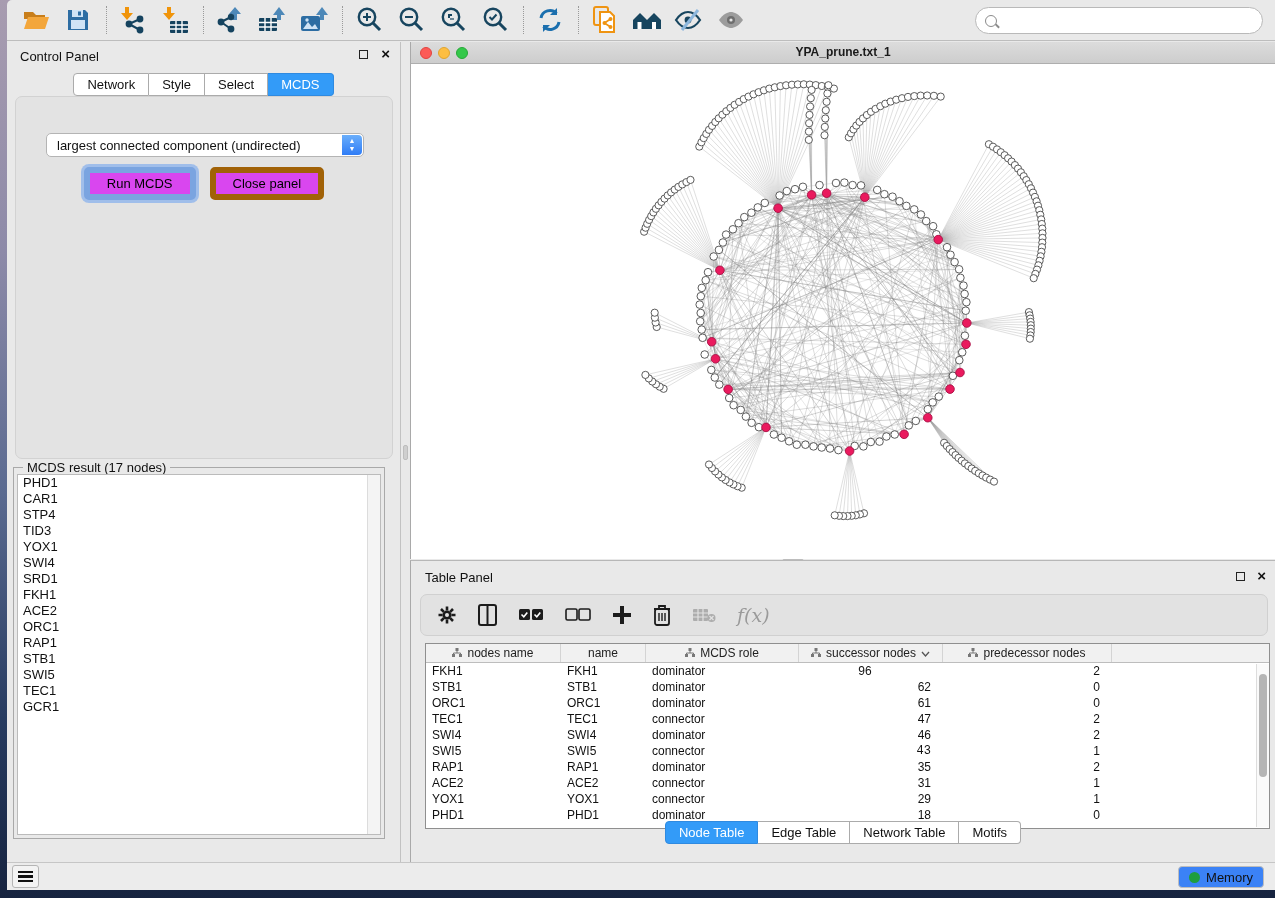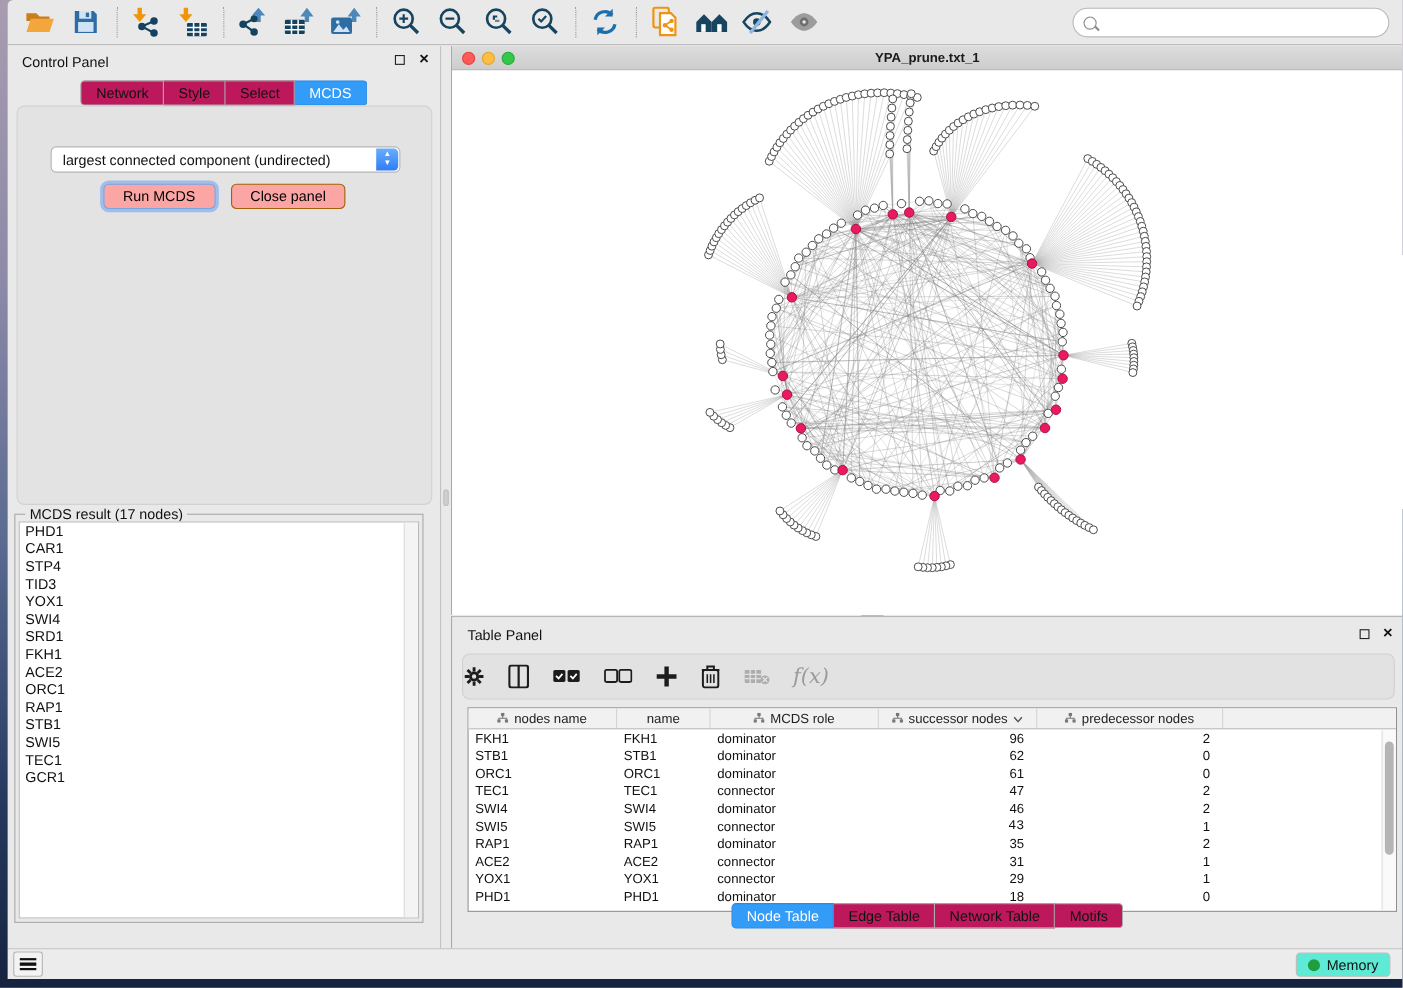--- a/index.html
+++ b/index.html
@@ -24,34 +24,34 @@
   .mag:after { content:""; position:absolute; width:5px; height:1.5px; background:#8b8b8b; transform:rotate(45deg); right:-4px; bottom:-1px; }
 
   
   .control-panel { position:absolute; left:0; top:42px; width:394px; height:820px; background:#e9e9e9; border-right:1px solid #c2c2c2; }
   .panel-head { position:relative; height:26px; }
   .panel-title { position:absolute; left:13px; top:7px; font-size:13px; color:#111; }
   .float-ic { position:absolute; top:8px; width:9px; height:9px; border:1.5px solid #222; }
   .close-ic { position:absolute; top:3px; font-size:15px; font-weight:bold; color:#111; line-height:18px; }
   .cp-float { right:32px; } .cp-close { right:10px; }
   .seg { display:inline-flex; }
-  .seg .tab { background:#be185d; border:1px solid #ababab; border-left:none; padding:3px 13px; font-size:13px; cursor:default; white-space:nowrap; }
+  .seg .tab { background:#ffffff; border:1px solid #ababab; border-left:none; padding:3px 13px; font-size:13px; cursor:default; white-space:nowrap; }
   .seg .tab:first-child { border-left:1px solid #ababab; border-radius:4px 0 0 4px; }
   .seg .tab:last-child { border-radius:0 4px 4px 0; }
   .seg .tab.active { background:#339bf8; border-color:#2f8ae0; color:#fff; }
   .cp-tabs { position:absolute; left:0; top:31px; width:100%; text-align:center; }
   .cp-inner { position:absolute; left:8px; top:54px; width:378px; height:363px; background:#e3e3e3; border:1px solid #d2d2d2; border-radius:7px; }
   .opt-label { text-align:center; margin-top:17px; font-size:13px; }
   .mcds-select { position:absolute; left:30px; top:36px; width:318px; height:24px; background:#fff;
     border:1px solid #b4b4b4; border-radius:5px; font-size:13px; display:flex; align-items:center; padding-left:10px; }
   .sel-step { position:absolute; right:1px; top:1px; bottom:1px; width:20px; border-radius:0 4px 4px 0;
     background:linear-gradient(180deg,#6aaefb,#2f7cf6); color:#fff; font-size:7px; line-height:8px;
     display:flex; flex-direction:column; align-items:center; justify-content:center; }
   .btn-row { position:absolute; left:0; top:70px; width:100%; display:flex; justify-content:center; gap:14px; }
-  .btn { background:#fca5a5; border:1px solid #a16207; border-radius:5px; font-size:13px; padding:3px 17px; }
+  .btn { background:#d946ef; border:6px solid #a16207; border-radius:5px; font-size:13px; padding:3px 17px; }
   .btn.focused { box-shadow:0 0 0 3px rgba(106,160,240,.55); border-color:#7aa4e0; }
   .groupbox { position:absolute; left:6px; top:425px; width:372px; height:372px; border:1px solid #a9a9a9; }
   .group-legend { position:absolute; left:9px; top:-8px; background:#e9e9e9; padding:0 4px; font-size:13px; }
   .listbox { position:absolute; left:3px; top:6px; right:3px; bottom:3px; background:#fff; border:1px solid #bbb; overflow:hidden; }
   .list-scroll { position:absolute; right:0; top:0; bottom:0; width:13px; background:#f4f4f4; border-left:1px solid #dcdcdc; }
   .list-item { font-size:13px; line-height:16px; padding-left:5px; }
 
   
   .vsplit-handle { position:absolute; left:396px; top:445px; width:5px; height:15px; background:#cfcfcf; border:1px solid #bdbdbd; border-radius:2px; }
   .hsplit-handle { position:absolute; left:775px; top:559px; width:22px; height:5px; background:#cfcfcf; border:1px solid #bdbdbd; border-radius:2px; }
@@ -66,40 +66,40 @@
   .net-title { text-align:center; font-size:12px; font-weight:600; line-height:21px; color:#1a1a1a; }
   .net-canvas { position:absolute; left:0; top:22px; right:0; bottom:0; background:#fff; }
 
   
   .table-panel { position:absolute; left:403px; top:560px; width:865px; height:302px;
     background:#e9e9e9; border-left:1px solid #a9a9a9; border-top:1px solid #b7b7b7; }
   .tp-head { position:relative; height:30px; }
   .tp-title { position:absolute; left:14px; top:9px; font-size:13px; }
   .tp-float { right:30px; top:11px; } .tp-close { right:9px; top:6px; }
   .tp-toolbar { position:absolute; left:9px; top:33px; width:848px; height:42px;
-    background:#e2e2e2; border:1px solid #d0d0d0; border-radius:7px; display:flex; align-items:center; padding-left:0; gap:21px; }
+    background:#e2e2e2; border:1px solid #d0d0d0; border-radius:7px; display:flex; align-items:center; padding-left:16px; gap:21px; }
   .tpbtn { display:flex; align-items:center; justify-content:center; height:30px; }
   .fx { font-family:"DejaVu Serif", serif; font-style:italic; font-size:19px; color:#9a9a9a; }
   .tp-table { position:absolute; left:14px; top:82px; width:845px; height:186px; background:#fff; border:1px solid #8f8f8f; }
   .thead { display:flex; height:19px; background:#f1f1f1; border-bottom:1px solid #bdbdbd; }
   .th { display:flex; align-items:center; justify-content:center; gap:5px; font-size:12px; color:#222;
     border-right:1px solid #d4d4d4; position:relative; }
   .trow { display:flex; height:16px; }
   .td { font-size:12px; line-height:16px; white-space:nowrap; overflow:hidden; }
   .td.num { text-align:right; padding-right:12px; }
   .td.txt { padding-left:6px; }
   .tbl-scroll { position:absolute; right:0; top:20px; bottom:1px; width:13px; background:#fafafa; border-left:1px solid #ddd; }
   .tbl-thumb { position:absolute; left:2px; right:2px; top:10px; height:103px; background:#b5b5b5; border-radius:5px; }
   .tp-tabs { position:absolute; left:0; top:260px; width:100%; text-align:center; }
 
   
   .statusbar { position:absolute; left:0; top:862px; width:100%; height:28px; background:#ececec; border-top:1px solid #c6c6c6; }
   .sb-left-btn { position:absolute; left:5px; top:2px; width:27px; height:23px; background:#f3f3f3;
     border:1px solid #b5b5b5; border-radius:3px; display:flex; align-items:center; justify-content:center; }
-  .memory-btn { position:absolute; right:11px; top:3px; height:22px; background:#5eead4; border:1px solid #bdbdbd;
+  .memory-btn { position:absolute; right:11px; top:3px; height:22px; background:#3b82f6; border:1px solid #bdbdbd;
     border-radius:4px; display:flex; align-items:center; gap:6px; padding:0 10px; font-size:13px; }
   .mem-dot { width:11px; height:11px; border-radius:50%; background:#1e9e3e; }
   .list-glyph { width:15px; height:11px; display:flex; flex-direction:column; justify-content:space-between; }
   .list-glyph i { display:block; height:2.4px; background:#111; }
 </style>
 </head>
 <body>
 
 <div class="app-window">
 
@@ -1181,21 +1181,21 @@
                 <path d="M5 3v2M1.5 6V5h7v1" stroke="#777" fill="none"></path>
               </svg></span>
             <span>predecessor nodes</span>
           </div>
         </div>
       <div id="table-body">
           <div class="trow">
             <div class="td txt" style="width: 135px;">FKH1</div>
             <div class="td txt" style="width: 85px;">FKH1</div>
             <div class="td txt" style="width: 153px;">dominator</div>
-            <div class="td num" style="width: 144px;">96</div>
+            <div class="td num" style="width: 144px; text-align: center;">96</div>
             <div class="td num" style="width: 169px;">2</div>
           </div>
           <div class="trow">
             <div class="td txt" style="width: 135px;">STB1</div>
             <div class="td txt" style="width: 85px;">STB1</div>
             <div class="td txt" style="width: 153px;">dominator</div>
             <div class="td num" style="width: 144px;">62</div>
             <div class="td num" style="width: 169px;">0</div>
           </div>
           <div class="trow">

